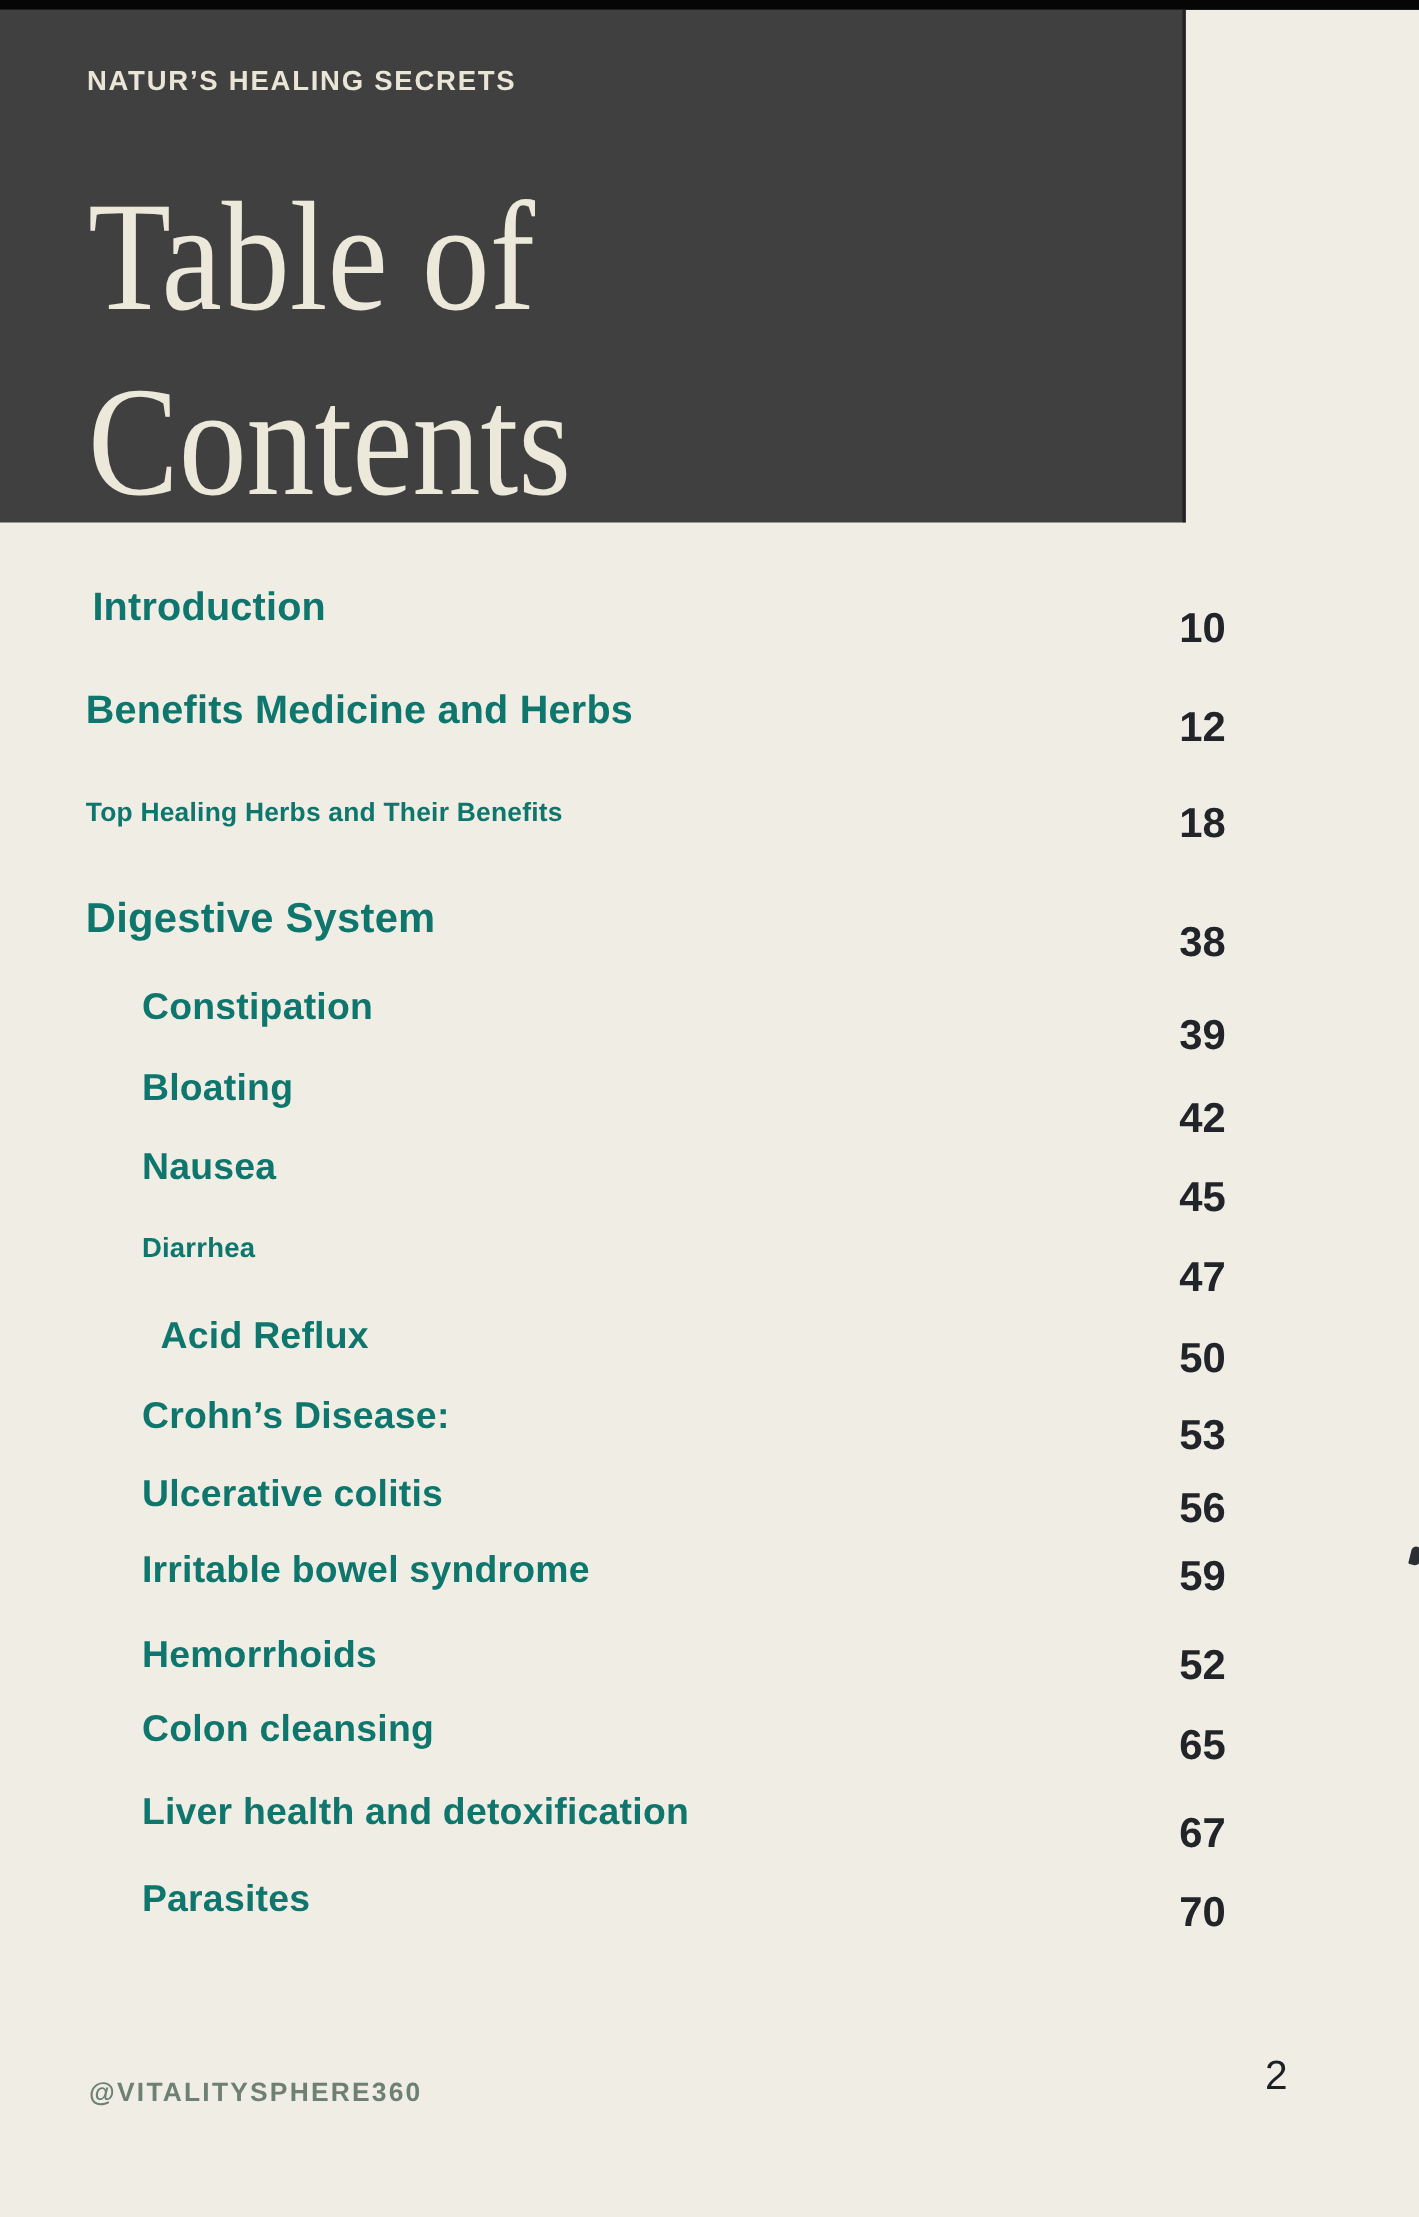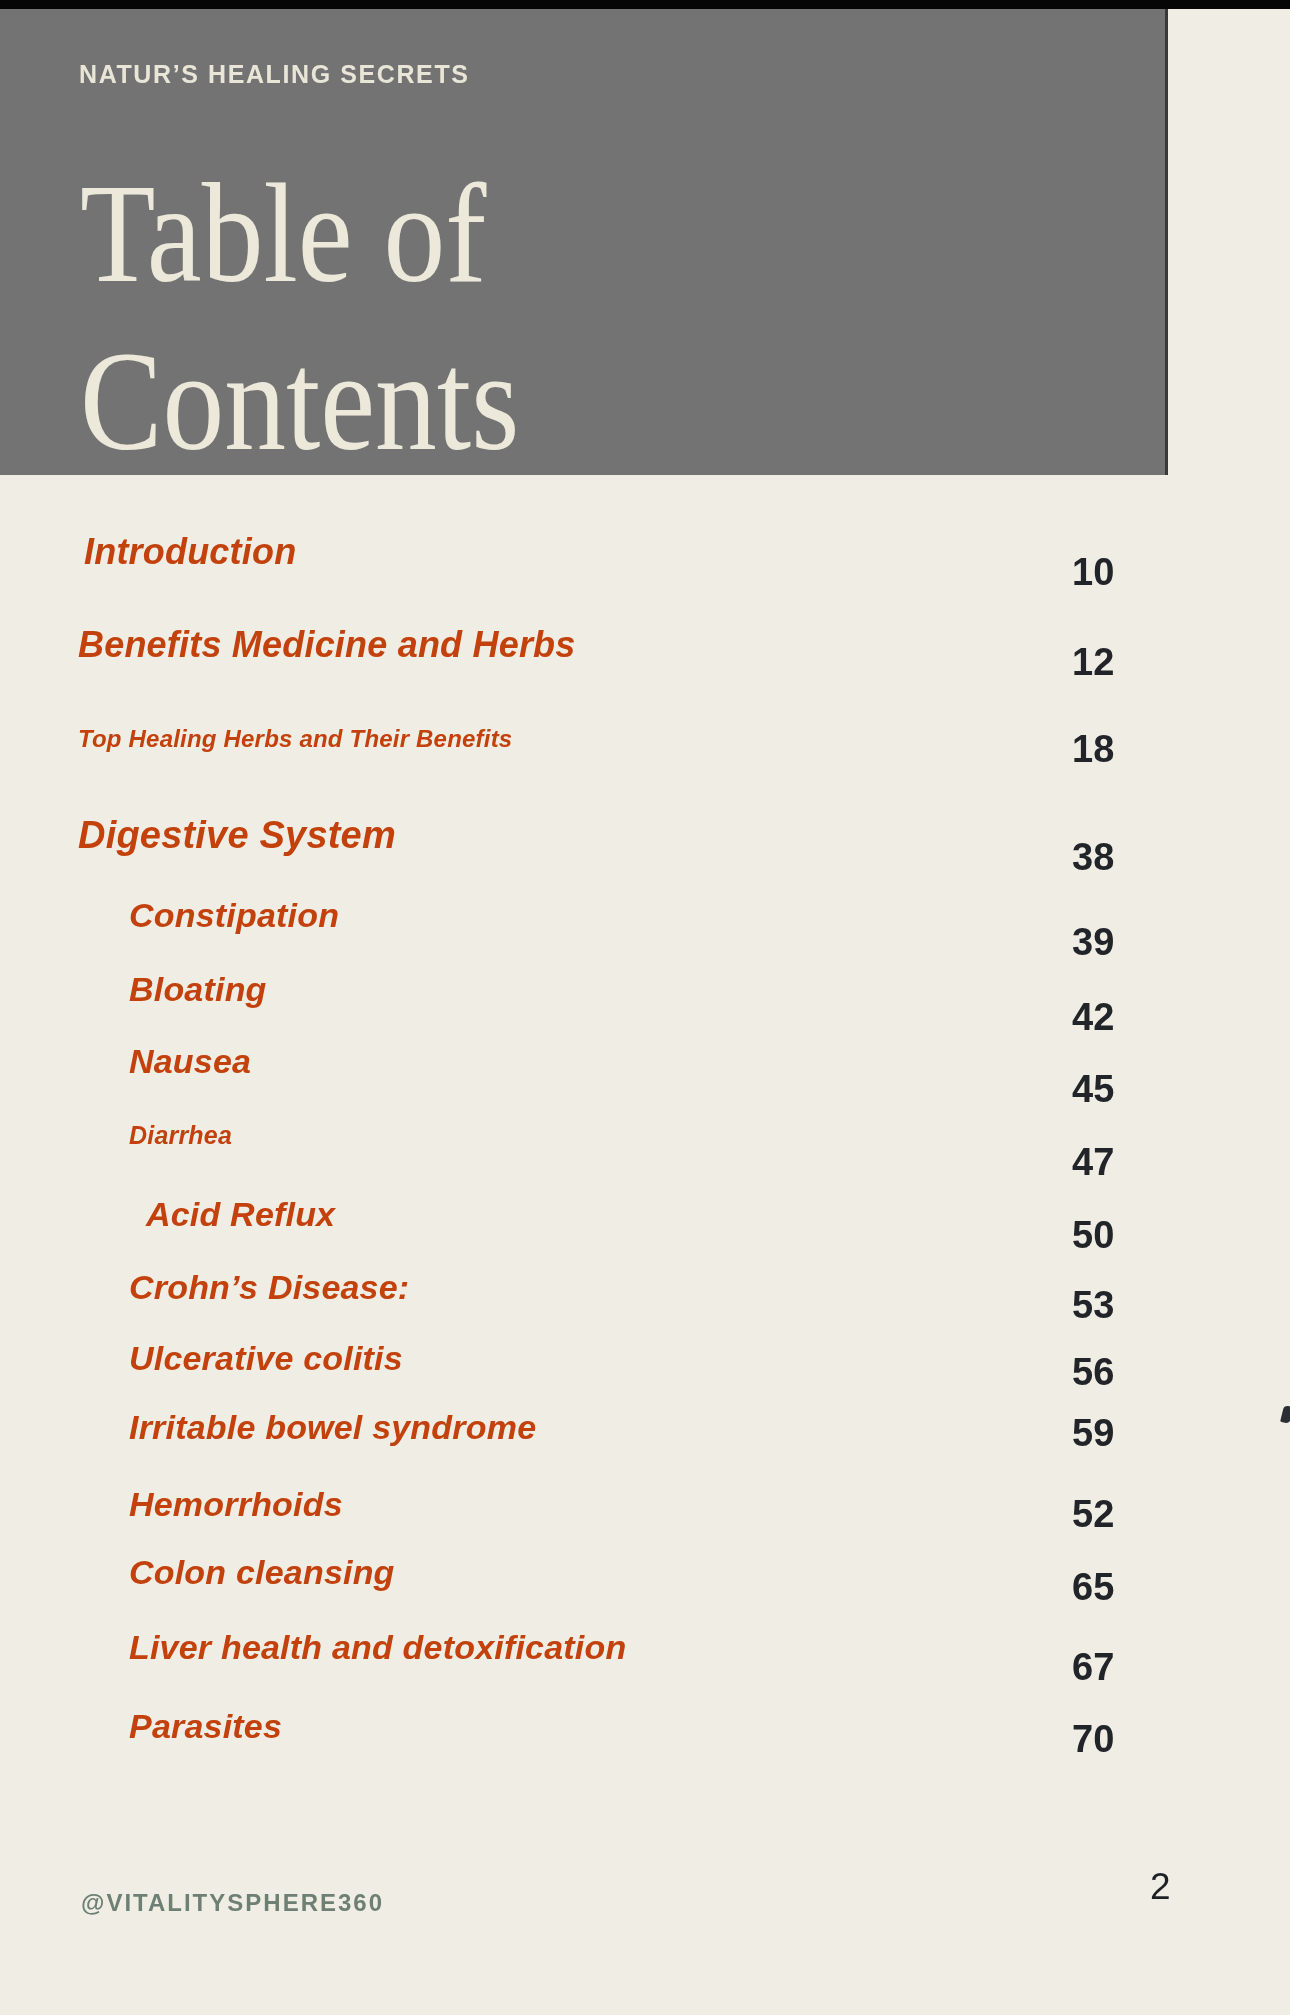--- a/index.html
+++ b/index.html
@@ -9,22 +9,22 @@
     width:1290px;height:2015px;
     background:#f0eee4;
     overflow:hidden;
     font-family:"Liberation Sans", sans-serif;
   }
   .top-bar{
     position:absolute;left:0;top:0;width:1290px;height:9px;
     background:#060606;
   }
   .header{
-    position:absolute;left:0;top:9px;width:1168px;height:466px;
-    background:#737373;
+    position:absolute;left:0;top:9px;width:1078px;height:466px;
+    background:#404040;
   }
   .header-edge{
     position:absolute;right:0;top:0;width:3px;height:100%;
     background:rgba(8,10,8,0.55);
   }
   .brand{
     position:absolute;left:79px;top:53px;
     font-size:25px;line-height:1;font-weight:700;
     letter-spacing:1.6px;
     color:#e9e6d8;
@@ -35,21 +35,21 @@
     font-weight:400;
     font-size:142px;line-height:168px;
     color:#ece9db;
     transform:scaleX(0.87);
     transform-origin:left top;
     white-space:nowrap;
   }
   .toc{position:absolute;left:0;top:0;width:1290px;height:2015px;}
   .t{
     position:absolute;line-height:1;font-weight:700;
-    color:#c2410c;white-space:nowrap;letter-spacing:0.2px;font-style:italic;
+    color:#0f766e;white-space:nowrap;letter-spacing:0.2px;
   }
   .p{
     position:absolute;right:108px;width:110px;
     line-height:1;font-weight:700;font-size:38px;color:#212429;
   }
   .t0{left:84px;top:534px;font-size:36px}
   .t1{left:78px;top:627px;font-size:36px}
   .t2{left:78px;top:727px;font-size:24px}
   .t3{left:78px;top:816px;font-size:38px}
   .t4{left:129px;top:898px;font-size:34px}

